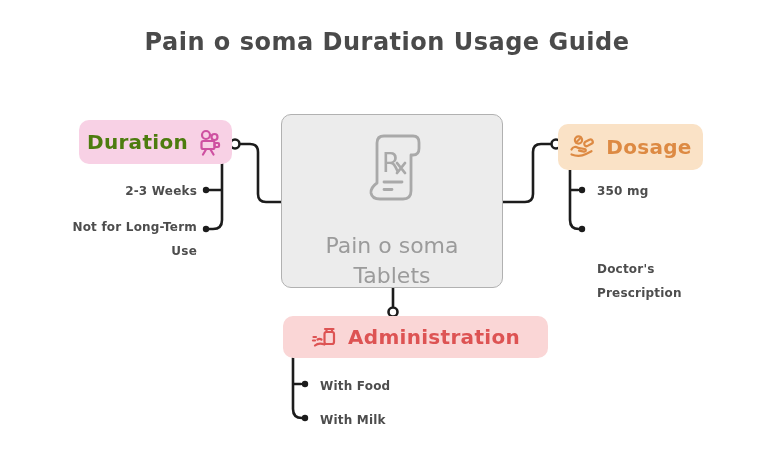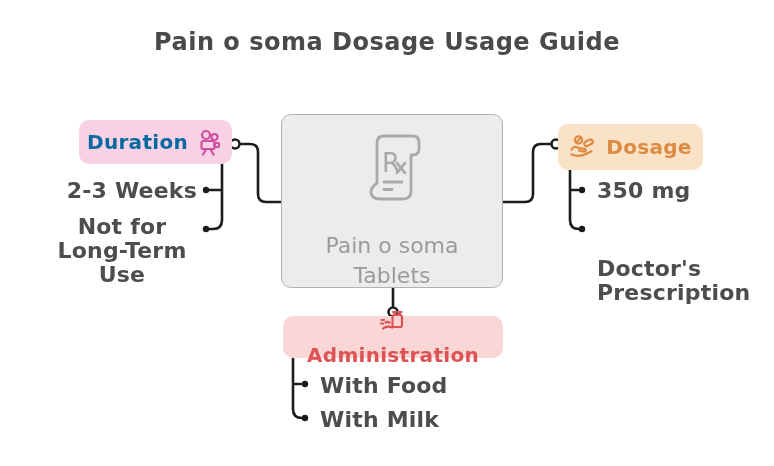--- a/index.html
+++ b/index.html
@@ -10,44 +10,44 @@
   .title{
     position:absolute;top:28px;left:0;width:774px;text-align:center;
     font-size:24px;font-weight:bold;color:#4a4a4a;letter-spacing:.5px;
   }
   .conn-svg{position:absolute;left:0;top:0;width:774px;height:466px;z-index:1;}
   .node-label{
     position:absolute;display:flex;align-items:center;justify-content:center;gap:9px;
     border-radius:10px;font-weight:bold;font-size:20px;letter-spacing:.3px;z-index:2;
   }
   .node-label .ic{display:flex;align-items:center;}
-  .label-duration{left:79px;top:120px;width:153px;height:44px;background:#f8d1e5;color:#0369a1;}
+  .label-duration{left:79px;top:120px;width:153px;height:44px;background:#f8d1e5;color:#4d7c0f;}
   .label-dosage{left:558px;top:117px;width:145px;height:46px;background:#fae2c6;color:#dd8a43;margin-top:7px;}
-  .label-administration{left:283px;top:316px;width:220px;height:42px;background:#fad6d6;color:#dd5353;flex-direction:column;}
+  .label-administration{left:283px;top:316px;width:265px;height:42px;background:#fad6d6;color:#dd5353;}
   .center-node{
     position:absolute;left:281px;top:114px;width:222px;height:174px;
     background:#ececec;border:1.5px solid #b1b1b1;border-radius:10px;z-index:2;
     display:flex;flex-direction:column;align-items:center;justify-content:flex-start;
     box-sizing:border-box;padding-top:10px;
   }
   .center-node .center-label{
     margin-top:16px;width:170px;text-align:center;font-size:22px;line-height:30px;color:#9b9b9b;
   }
   .item{
-    position:absolute;z-index:2;font-size:22px;font-weight:bold;color:#4d4d4d;
+    position:absolute;z-index:2;font-size:12px;font-weight:bold;color:#4d4d4d;
     line-height:24px;letter-spacing:.2px;
   }
   .item.right-align{text-align:right;}
 </style>
 </head>
 <body>
 
 <div class="canvas">
 
-  <div class="title">Pain o soma Dosage Usage Guide</div>
+  <div class="title">Pain o soma Duration Usage Guide</div>
 
   <svg class="conn-svg" viewBox="0 0 774 466" fill="none" stroke="#1c1c1c" stroke-width="2.6" stroke-linecap="round">
     <path d="M281,202 H266 Q258,202 258,194 V152 Q258,144 250,144 H241"></path>
     <circle cx="235" cy="144" r="4.5" fill="#ffffff"></circle>
     <path d="M222,163 V220 Q222,229 213,229 L209,229 M222,190 H209"></path>
     <circle cx="206" cy="190" r="3.2" fill="#1c1c1c" stroke="none"></circle>
     <circle cx="206" cy="229" r="3.2" fill="#1c1c1c" stroke="none"></circle>
 
     <path d="M503,202 H525 Q533,202 533,194 V152 Q533,144 541,144 H550"></path>
     <circle cx="556" cy="144" r="4.5" fill="#ffffff"></circle>
@@ -80,21 +80,21 @@
       <svg width="27" height="27" viewBox="0 0 27 27" fill="none" stroke="#ce51a1" stroke-width="2.2" stroke-linecap="round" stroke-linejoin="round">
         <circle cx="9" cy="6" r="4"></circle>
         <circle cx="17.5" cy="8" r="3"></circle>
         <rect x="4.5" y="12" width="13" height="8" rx="1.8"></rect>
         <rect x="17.5" y="14" width="4.5" height="4" rx="1"></rect>
         <path d="M9,20.5 L6,25.5 M13.5,20.5 L16.5,25.5"></path>
       </svg>
     </span>
   </div>
   <div class="item right-align" style="left:47px;top:179px;width:150px;">2-3 Weeks</div>
-  <div class="item right-align" style="left:47px;top:215px;width:150px;text-align:center;">Not for Long-Term Use</div>
+  <div class="item right-align" style="left:47px;top:215px;width:150px;">Not for Long-Term Use</div>
 
   <div class="node-label label-dosage">
     <span class="ic">
       <svg width="28" height="26" viewBox="0 0 28 26" fill="none" stroke="#dd8a43" stroke-width="2.2" stroke-linecap="round" stroke-linejoin="round">
         <circle cx="9.5" cy="6" r="3.6"></circle>
         <path d="M7,8.5 L12,3.5"></path>
         <rect x="15" y="6.5" width="9" height="4.6" rx="2.3" transform="rotate(-28 19.5 8.8)"></rect>
         <path d="M2.5,15.5 C4,12.5 7,12.5 9,13.8 L15.5,15 C17.5,15.4 17,18 15,17.6 L10,16.6"></path>
         <path d="M2.5,20.5 C8,22.5 13,22 17,20 L22.5,17.2"></path>
       </svg>

